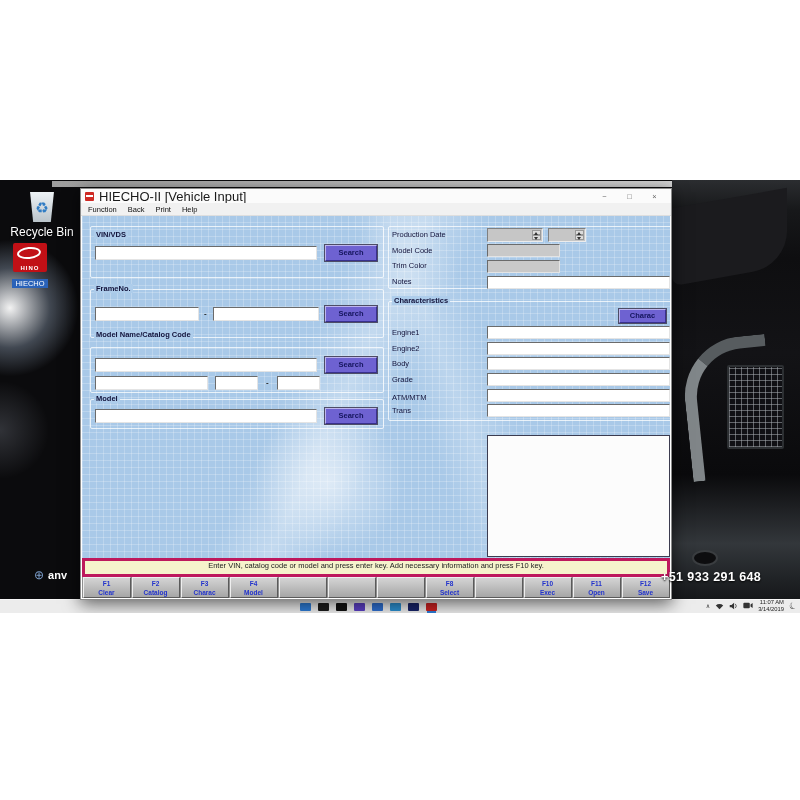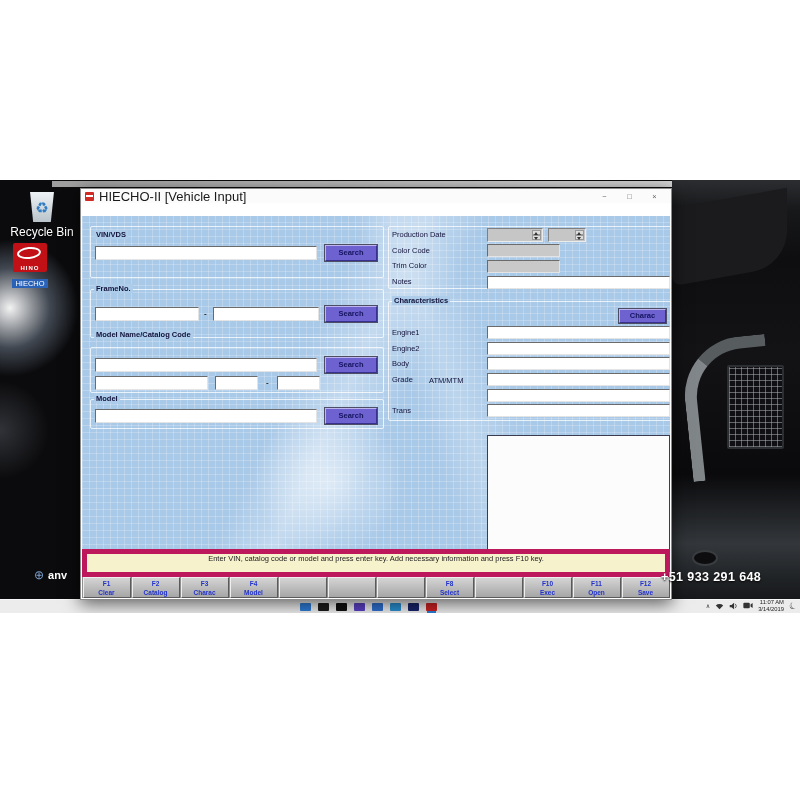--- a/index.html
+++ b/index.html
@@ -106,22 +106,22 @@
   .spin .ud { position:absolute; right:1px; top:1px; bottom:1px; width:9px; display:flex; flex-direction:column; }
   .spin .u, .spin .d { flex:1; background:#dcdcdc; border:1px solid #999; position:relative; }
   .spin .u::after { content:""; position:absolute; left:1px; top:1px;
     border-left:2px solid transparent; border-right:2px solid transparent; border-bottom:3px solid #333; }
   .spin .d::after { content:""; position:absolute; left:1px; top:1px;
     border-left:2px solid transparent; border-right:2px solid transparent; border-top:3px solid #333; }
 
   .imgbox { position:absolute; left:405px; top:219px; width:183px; height:122px;
     background:#fcfcfc; border:1px solid #3c3c50; }
 
-  .statusbar { position:absolute; left:1px; right:1px; bottom:22px; height:28px; background:#f6f3cc;
-    border:5px solid #be185d; font-size:7.5px; color:#222; text-align:center; line-height:9px; }
+  .statusbar { position:absolute; left:1px; right:1px; bottom:22px; height:19px; background:#f6f3cc;
+    border:3px solid #be185d; font-size:7.5px; color:#222; text-align:center; line-height:9px; }
   .fnrow { position:absolute; left:1px; right:1px; bottom:1px; height:21px; display:flex; background:#8f8f8f; }
   .fnbtn { flex:1; margin:0 0.5px; background:linear-gradient(#d4d4d4,#a6a6a6); border:1px solid;
     border-color:#efefef #5a5a5a #5a5a5a #efefef; text-align:center; padding-top:1px; cursor:pointer; }
   .fnbtn .k, .fnbtn .l { font-size:6.5px; font-weight:bold; color:#2233cc; line-height:9px; }
 </style>
 </head>
 <body>
 
 <div class="canvas">
   <div class="desktop">
@@ -189,20 +189,26 @@
     <div class="app-window">
       <div class="titlebar">
         <div class="app-icon"></div>
         <span class="title-text">HIECHO-II [Vehicle Input]</span>
         <div class="win-controls">
           <span>−</span>
           <span>□</span>
           <span>×</span>
         </div>
       </div>
+      <div class="menubar">
+          <span class="menu-item">Function</span>
+          <span class="menu-item">Back</span>
+          <span class="menu-item">Print</span>
+          <span class="menu-item">Help</span>
+        </div>
 
       <div class="client">
 
         <div class="frame" style="left:8px;top:10px;width:294px;height:52px"></div>
         <span class="flabel" style="left:12px;top:14px">VIN/VDS</span>
         <input class="tin" style="left: 13px; top: 30px; width: 222px;" value="">
         <button class="search" style="left:243px;top:29px">Search</button>
 
         <div class="frame" style="left:8px;top:73px;width:294px;height:49px"></div>
         <span class="flabel" style="left:12px;top:68px">FrameNo.</span>
@@ -232,40 +238,40 @@
               <div class="u"></div>
               <div class="d"></div>
             </div>
           </div>
         <div class="spin" style="left:466px;top:12px;width:38px">
             <div class="ud">
               <div class="u"></div>
               <div class="d"></div>
             </div>
           </div>
-        <span class="rlabel" style="top:30px">Color Code</span>
+        <span class="rlabel" style="top:30px">Model Code</span>
         <input class="tin gin" style="left: 405px; top: 28px; width: 73px; height: 13px;" value="">
         <span class="rlabel" style="top:45px">Trim Color</span>
         <input class="tin gin" style="left: 405px; top: 44px; width: 73px; height: 13px;" value="">
         <span class="rlabel" style="top:61px">Notes</span>
         <input class="tin" style="left: 405px; top: 60px; width: 183px; height: 13px;" value="">
 
         <div class="frame" style="left:306px;top:85px;width:284px;height:120px"></div>
         <span class="flabel" style="left:310px;top:80px">Characteristics</span>
         <button class="search small" style="left:537px;top:93px">Charac</button>
         <div id="charac-rows">
             <span class="rlabel" style="top: 112px;">Engine1</span>
             <input class="tin" style="left: 405px; top: 110px; width: 183px; height: 13px;">
             <span class="rlabel" style="top: 128px;">Engine2</span>
             <input class="tin" style="left: 405px; top: 126px; width: 183px; height: 13px;">
             <span class="rlabel" style="top: 143px;">Body</span>
             <input class="tin" style="left: 405px; top: 141px; width: 183px; height: 13px;">
             <span class="rlabel" style="top: 159px;">Grade</span>
             <input class="tin" style="left: 405px; top: 157px; width: 183px; height: 13px;">
-            <span class="rlabel" style="top: 160px; padding-left: 37px;">ATM/MTM</span>
+            <span class="rlabel" style="top: 177px;">ATM/MTM</span>
             <input class="tin" style="left: 405px; top: 173px; width: 183px; height: 13px;">
             <span class="rlabel" style="top: 190px;">Trans</span>
             <input class="tin" style="left: 405px; top: 188px; width: 183px; height: 13px;">
           </div>
 
         <div class="imgbox"></div>
       </div>
 
       <div class="statusbar">Enter VIN, catalog code or model and press enter key. Add necessary information and press F10 key.</div>
       <div class="fnrow">

